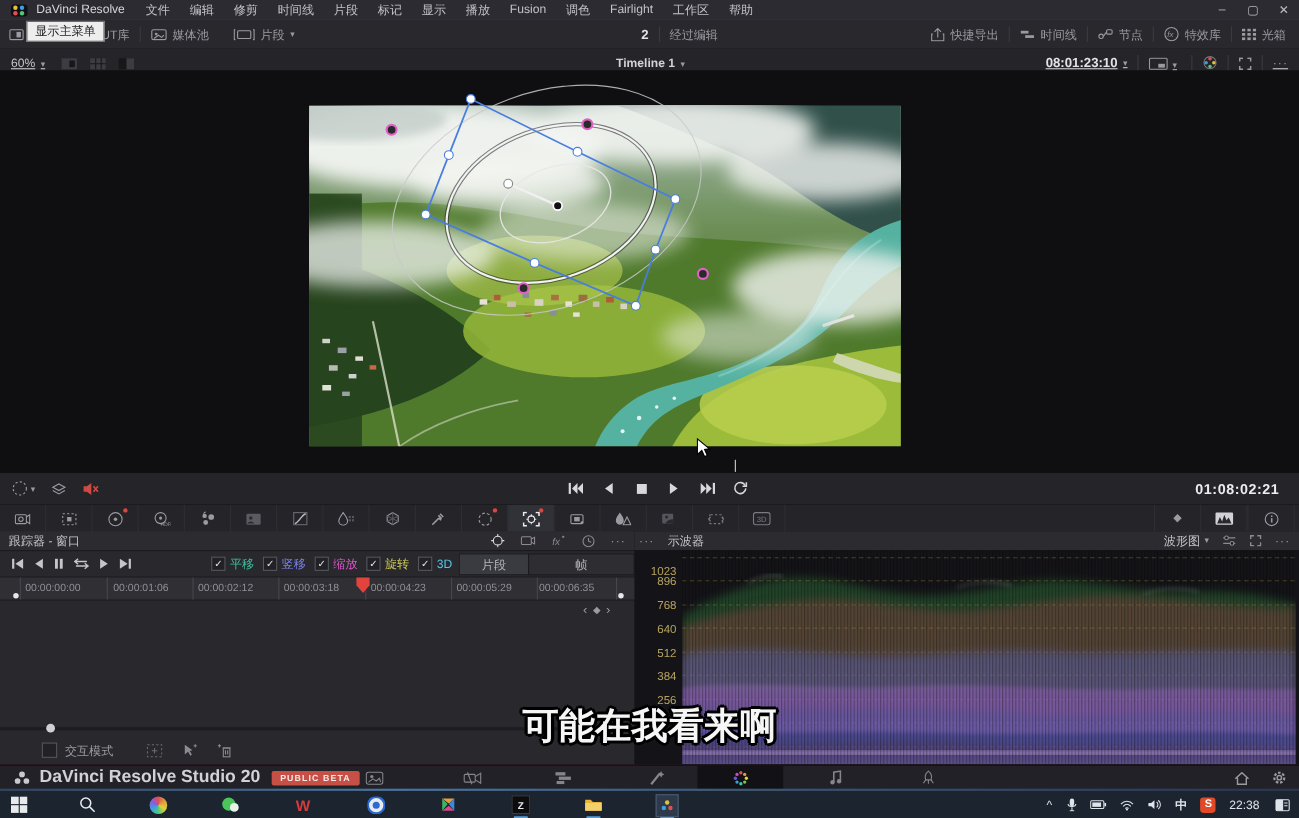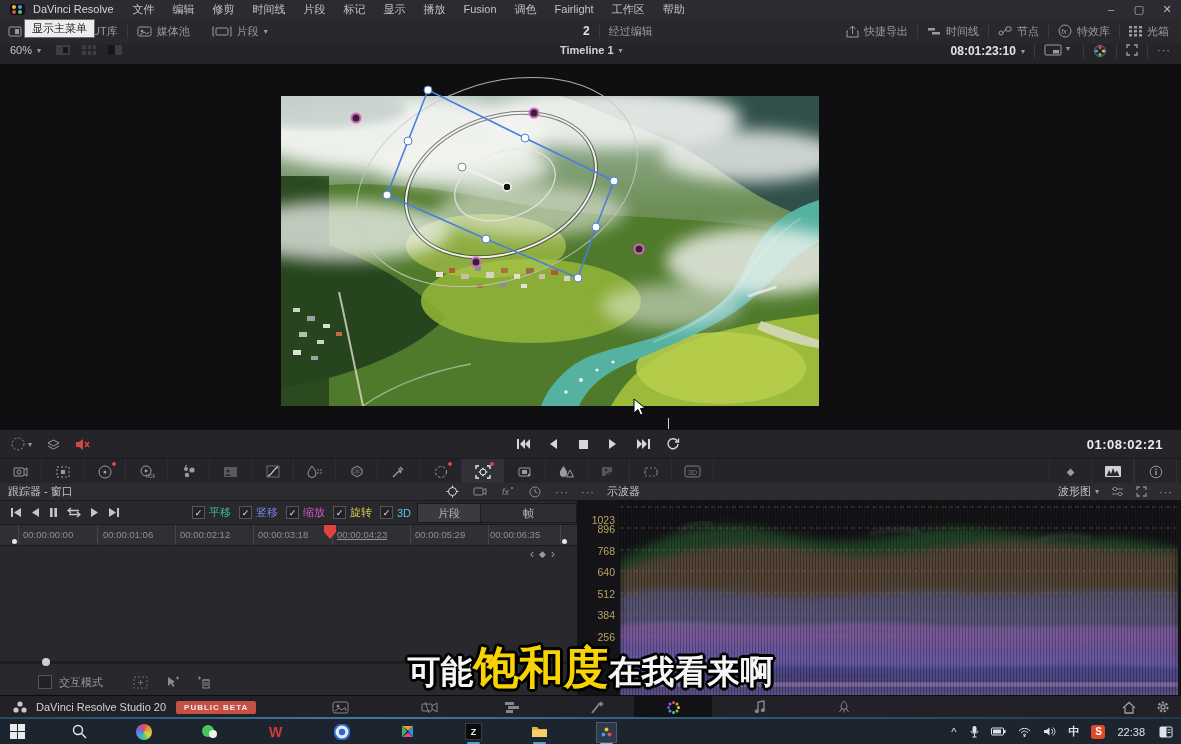--- a/index.html
+++ b/index.html
@@ -19,21 +19,21 @@
   #logo{width:15px;height:11px;border-radius:3px;background:#101014;margin:0 8px 0 10px;position:relative;}
   #logo i{position:absolute;width:4px;height:4px;border-radius:50%;}
   .winctl{width:28px;height:18px;display:flex;align-items:center;justify-content:center;color:#b9b9bf;font-size:11px;}
   
   #toolbar2{left:0;top:18px;width:1181px;height:26px;background:#28282d;border-bottom:1px solid #1b1b1f;display:flex;align-items:center;}
   .tb-item{display:flex;align-items:center;gap:5px;color:#9a9aa0;}
   
   #tooltip{left:24px;top:19px;height:17px;padding:0 7px;background:#ededee;border:1px solid #6a6a6a;
            color:#222;display:flex;align-items:center;font-size:11px;z-index:60;}
   
-  #viewerbar{left:0;top:44px;width:1181px;height:20px;background:#242429;border-bottom:1px solid #1b1b1f;display:flex;align-items:flex-start;}
+  #viewerbar{left:0;top:44px;width:1181px;height:20px;background:#242429;border-bottom:1px solid #1b1b1f;display:flex;align-items:flex-end;text-decoration:underline;}
   
   #viewer{left:0;top:64px;width:1181px;height:366px;background:#0f0f12;}
   #vidimg{left:281px;top:32px;width:538px;height:310px;overflow:hidden;background:#222;}
   #pwoverlay{left:281px;top:6px;width:538px;height:340px;pointer-events:none;}
   
   #transport{left:0;top:430px;width:1181px;height:28px;background:#242429;display:flex;align-items:center;}
   .tbtn{width:22px;height:16px;display:flex;align-items:center;justify-content:center;}
   
   #palette{left:0;top:458px;width:1181px;height:25px;background:#242429;border-top:1px solid #1b1b1f;border-bottom:1px solid #111114;display:flex;align-items:stretch;}
   .pcell{width:41px;display:flex;align-items:center;justify-content:center;border-right:1px solid #2e2e34;position:relative;}
@@ -667,21 +667,21 @@
       </div>
       <div class="tab abs" style="left:417px;top:1px;width:62px;background:#3a3a41;">片段</div>
       <div class="tab abs" style="left:480px;top:1px;width:95px;background:#2d2d32;">帧</div>
     </div>
 
     <div id="truler" class="abs">
       <span class="rlabel" style="left:23px;">00:00:00:00</span>
       <span class="rlabel" style="left:103px;">00:00:01:06</span>
       <span class="rlabel" style="left:180px;">00:00:02:12</span>
       <span class="rlabel" style="left:258px;">00:00:03:18</span>
-      <span class="rlabel" style="left:337px;text-decoration:underline;">00:00:04:23</span>
+      <span class="rlabel" style="left:337px;">00:00:04:23</span>
       <span class="rlabel" style="left:415px;">00:00:05:29</span>
       <span class="rlabel" style="left:490px;">00:00:06:35</span>
       <i class="rtick" style="left:18px;"></i>
         <i class="rtick" style="left:97px;"></i>
         <i class="rtick" style="left:175px;"></i>
       <i class="rtick" style="left:253px;"></i>
         <i class="rtick" style="left:332px;"></i>
         <i class="rtick" style="left:410px;"></i>
       <i class="rtick" style="left:488px;"></i>
         <i class="rtick" style="left:560px;"></i>
@@ -803,34 +803,33 @@
           <path d="M420,40 C435,34 455,34 470,38" fill="none"></path>
         </g>
         <rect x="0" y="183" width="558" height="3" fill="#c9a8e8" opacity="0.8" filter="url(#wb2)"></rect>
         <rect width="558" height="195" fill="url(#striate)"></rect>
       </svg>
     </div>
   </div>
 
   <div id="subtitle" class="abs">
     <span class="w">可能</span>
-    <span class="y">饱和度</span>
     <span class="w">在我看来</span>
     <span class="w">啊</span>
   </div>
 
   <div id="bottombar" class="abs">
     <span class="ic" style="margin-left:12px;">
       <svg width="16" height="14">
           <circle cx="8" cy="4" r="2.6" fill="#c9c9cd"></circle>
           <circle cx="4" cy="10" r="2.6" fill="#c9c9cd"></circle>
           <circle cx="12" cy="10" r="2.6" fill="#c9c9cd"></circle>
         </svg>
     </span>
-    <span style="margin-left:8px;color:#d2d2d6;font-size:11px;font-weight:normal;">DaVinci Resolve Studio 20</span>
+    <span style="margin-left:8px;color:#d2d2d6;font-size:16px;font-weight:bold;">DaVinci Resolve Studio 20</span>
     <span id="badge">PUBLIC BETA</span>
 
     <div class="pagecell" style="left:320px;width:40px;">
       <svg width="17" height="13">
           <rect x="1" y="1" width="15" height="11" rx="2" fill="none" stroke="#85858c"></rect>
           <circle cx="6" cy="5" r="1.5" fill="#85858c"></circle>
           <path d="M3 10 L7 7 L10 9 L13 6.5 L14 10" fill="none" stroke="#85858c"></path>
         </svg>
     </div>
     <div class="pagecell" style="left:410px;width:40px;">

